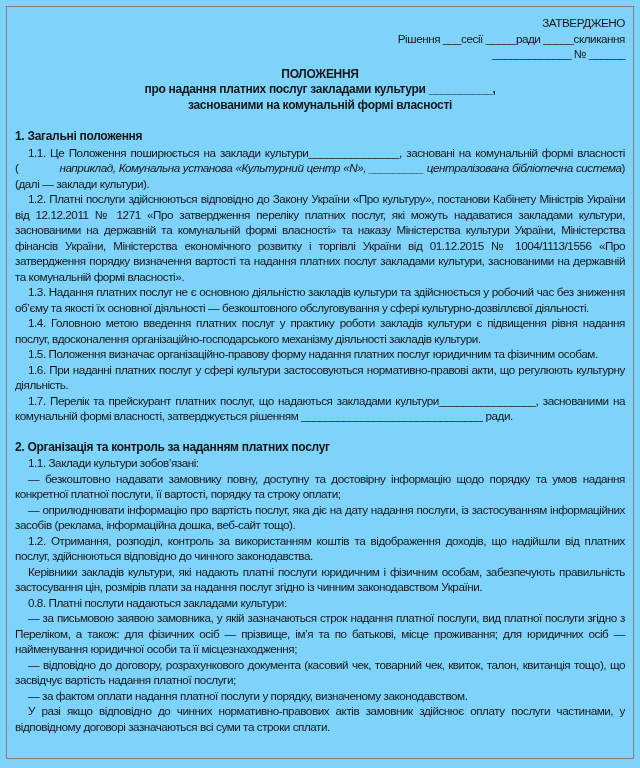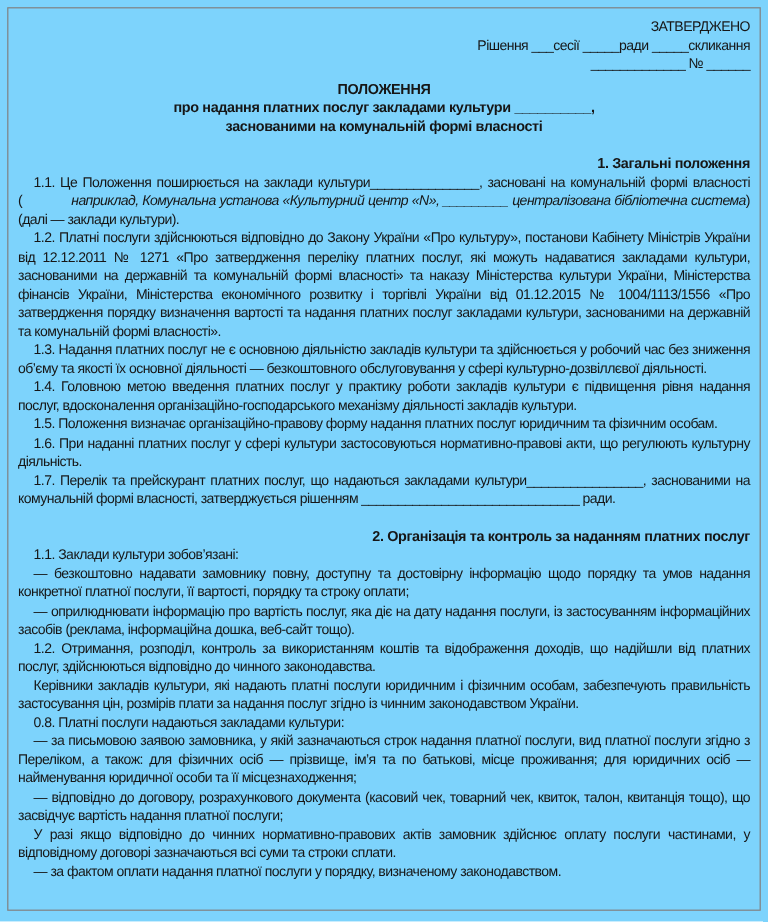--- a/index.html
+++ b/index.html
@@ -28,21 +28,21 @@
   }
   .title {
     text-align: center;
     font-weight: bold;
     font-size: 12px;
     line-height: 15.5px;
     letter-spacing: -0.3px;
     margin-top: 5px;
   }
   .h {
-    text-align: right;
+    text-align: left;
     font-weight: bold;
     font-size: 12px;
     line-height: 15.5px;
     letter-spacing: -0.3px;
     margin: 16px 0 0 0;
   }
   .p {
     margin: 0;
     text-align: justify;
     text-indent: 13px;
@@ -82,18 +82,18 @@
         <p class="p"><span>1.7. Перелік та прейскурант платних послуг, що надаються закладами культури________________, заснованими на комунальній формі власності, затверджується рішенням ______________________________ ради.</span></p>
         <div class="h"><span>2. Організація та контроль за наданням платних послуг</span></div>
         <p class="p"><span>1.1. Заклади культури зобов’язані:</span></p>
         <p class="p"><span>— безкоштовно надавати замовнику повну, доступну та достовірну інформацію щодо порядку та умов надання конкретної платної послуги, її вартості, порядку та строку оплати;</span></p>
         <p class="p"><span>— оприлюднювати інформацію про вартість послуг, яка діє на дату надання послуги, із застосуванням інформаційних засобів (реклама, інформаційна дошка, веб-сайт тощо).</span></p>
         <p class="p"><span>1.2. Отримання, розподіл, контроль за використанням коштів та відображення доходів, що надійшли від платних послуг, здійснюються відповідно до чинного законодавства.</span></p>
         <p class="p"><span>Керівники закладів культури, які надають платні послуги юридичним і фізичним особам, забезпечують правильність застосування цін, розмірів плати за надання послуг згідно із чинним законодавством України.</span></p>
         <p class="p"><span>0.8. Платні послуги надаються закладами культури:</span></p>
         <p class="p"><span>— за письмовою заявою замовника, у якій зазначаються строк надання платної послуги, вид платної послуги згідно з Переліком, а також: для фізичних осіб — прізвище, ім’я та по батькові, місце проживання; для юридичних осіб — найменування юридичної особи та її місцезнаходження;</span></p>
         <p class="p"><span>— відповідно до договору, розрахункового документа (касовий чек, товарний чек, квиток, талон, квитанція тощо), що засвідчує вартість надання платної послуги;</span></p>
+        <p class="p"><span>— за фактом оплати надання платної послуги у порядку, визначеному законодавством.</span></p>
         <p class="p"><span>У разі якщо відповідно до чинних нормативно-правових актів замовник здійснює оплату послуги частинами, у відповідному договорі зазначаються всі суми та строки сплати.</span></p>
-        <p class="p"><span>— за фактом оплати надання платної послуги у порядку, визначеному законодавством.</span></p>
       </div>
 
   </div>
 </div>
 
 </body></html>

